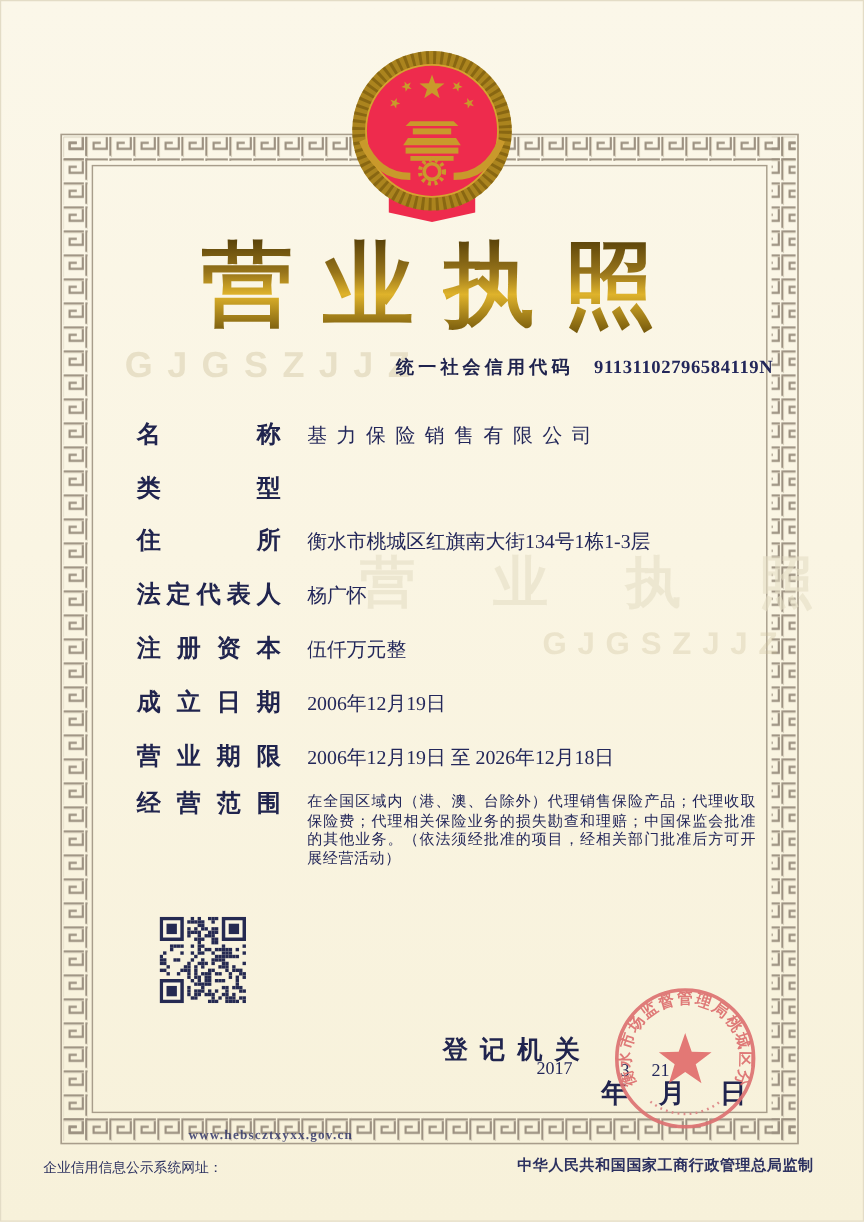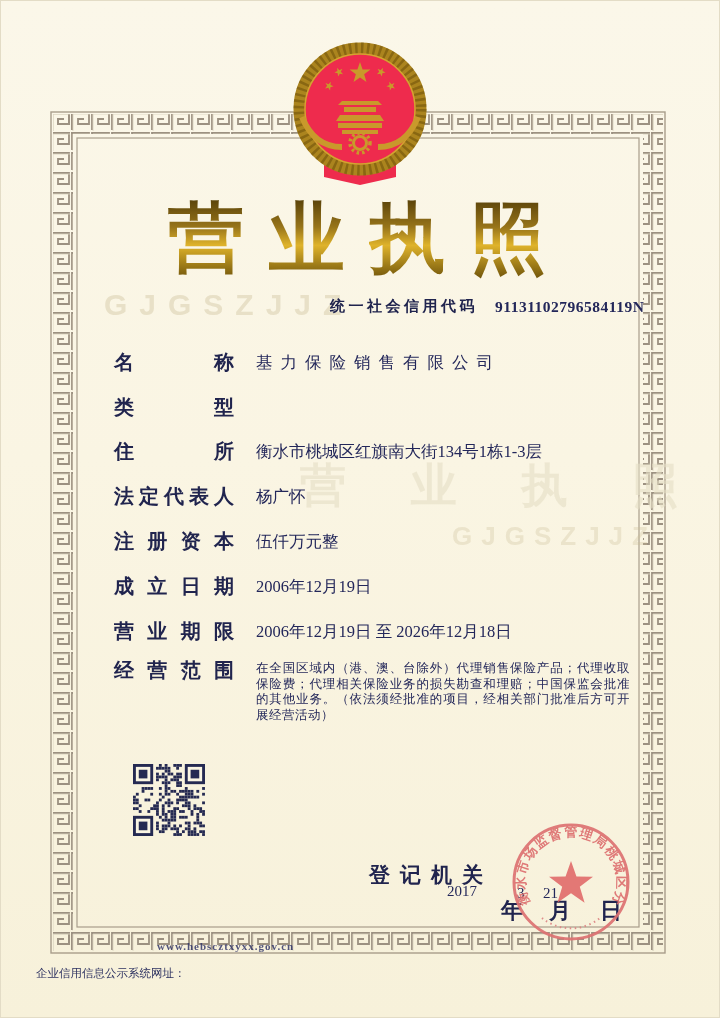--- a/index.html
+++ b/index.html
@@ -411,14 +411,15 @@
     <circle cx="73" cy="70" r="57" fill="none" stroke="#dd7272" stroke-width="3"></circle>
     <use href="#st" xlink:href="#st" transform="translate(73,72) scale(2.1)" fill="#df5f5f" opacity="0.9"></use>
     <text font-size="13" font-weight="700" fill="#dd6f6f" letter-spacing="1.5">
       <textPath href="#sealTextArc" xlink:href="#sealTextArc" startOffset="2">衡水市场监督管理局桃城区分局</textPath>
     </text>
     <path d="M44,106 A46,46 0 0 0 102,106" fill="none" stroke="#dd8585" stroke-width="2" stroke-dasharray="1.5 3.5"></path>
   </svg>
 
   <div class="abs footer-url">www.hebscztxyxx.gov.cn</div>
   <div class="abs footer-left">企业信用信息公示系统网址：</div>
+  <div class="abs footer-right">中华人民共和国国家工商行政管理总局监制</div>
 
 </div>
 
 </body></html>

